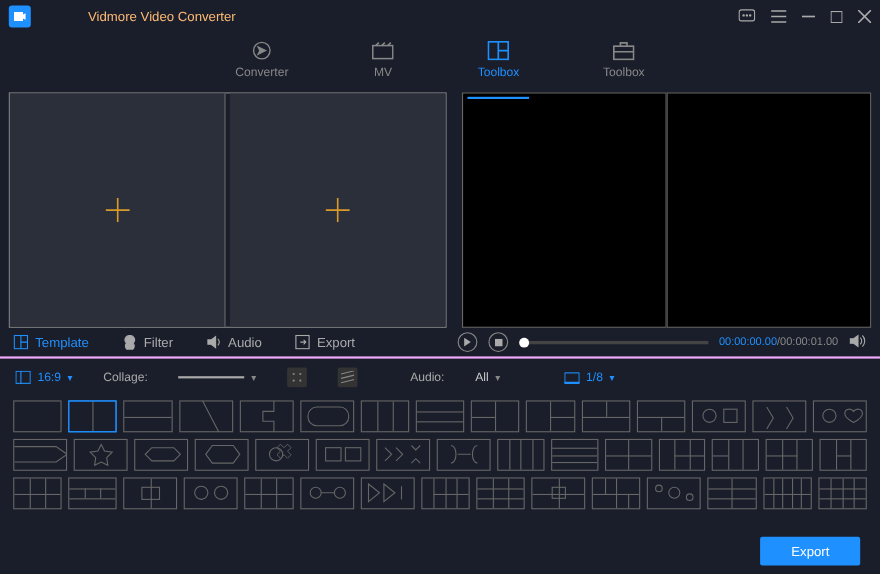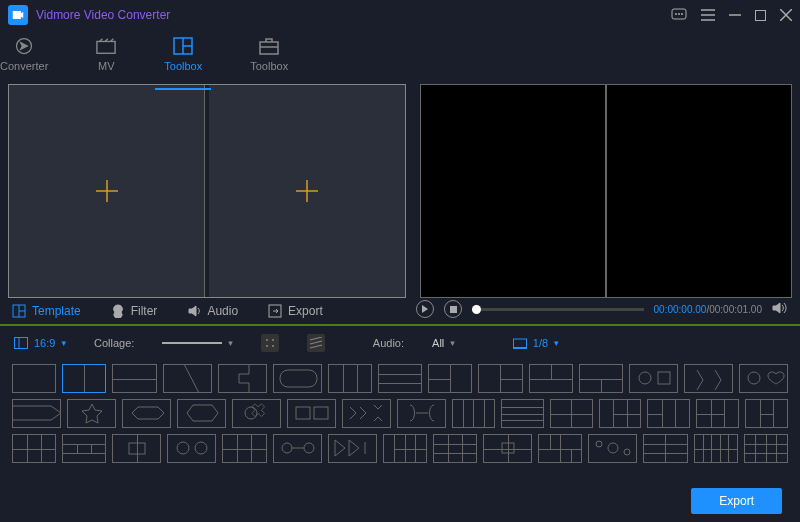--- a/index.html
+++ b/index.html
@@ -1,42 +1,42 @@
 <!DOCTYPE html>
 <html><head>
 <meta charset="utf-8">
 <style>
 * { margin: 0; padding: 0; box-sizing: border-box; font-family: -apple-system, "Segoe UI", Arial, sans-serif; }
 body { background: #1a1e2a; width: 800px; height: 522px; overflow: hidden; color: #ccc; font-size: 12px; }
 
 .titlebar { height: 30px; display: flex; align-items: center; padding: 0 8px; }
 .titlebar .logo { width: 20px; height: 20px; background: #1e90ff; border-radius: 3px; display: flex; align-items: center; justify-content: center; margin-right: 8px; }
 .titlebar .logo svg { fill: #fff; }
-.titlebar .title { font-size: 12px; color: #8b5cf6; flex: 1; }
+.titlebar .title { font-size: 12px; color: #fdba74; flex: 1; margin-left: 44px; }
 .window-controls { display: flex; gap: 14px; align-items: center; }
 .window-controls span { color: #aaa; cursor: pointer; font-size: 14px; display: inline-flex; align-items: center; }
 .window-controls svg { stroke: #aaa; fill: none; }
 
-.main-tabs { display: flex; gap: 48px; padding: 6px 0 12px; }
+.main-tabs { display: flex; justify-content: center; gap: 76px; padding: 6px 0 12px; }
 .main-tab { display: flex; flex-direction: column; align-items: center; gap: 4px; cursor: pointer; color: #888; }
 .main-tab.active { color: #1e90ff; }
 .main-tab .tab-icon { width: 20px; height: 20px; display: flex; align-items: center; justify-content: center; }
 .main-tab.active .underline { width: 56px; height: 2px; background: #1e90ff; position: absolute; margin-top: 52px; }
 .main-tab span { font-size: 11px; }
 .main-tab svg { stroke: currentColor; fill: none; }
 
 .workspace { display: flex; padding: 0 8px; gap: 14px; height: 214px; }
 .editor-pane { display: flex; gap: 4px; border: 1px solid #888; }
 .slot { width: 196px; height: 212px; background: #2b2f3a; display: flex; align-items: center; justify-content: center; cursor: pointer; border-right: 1px solid #666; }
 .slot:last-child { border-right: none; }
 .slot svg { stroke: #d99a2b; }
 .preview-pane { flex: 1; display: flex; gap: 0; }
 .pv-half { flex: 1; background: #000; border: 1px solid #666; }
 
-.option-tabs { display: flex; align-items: flex-end; gap: 30px; padding: 6px 12px; border-bottom: 2px solid #4d7c0f; height: 28px;}
+.option-tabs { display: flex; align-items: center; gap: 30px; padding: 6px 12px; border-bottom: 2px solid #f0abfc; height: 28px;}
 .opt-tab { display: flex; align-items: center; gap: 6px; cursor: pointer; color: #aaa; font-size: 12px; }
 .opt-tab.active { color: #1e90ff; }
 .opt-tab svg { fill: currentColor; stroke: currentColor; width: 14px; height: 14px; }
 .option-tabs .play-controls { margin-left: auto; display: flex; align-items: center; gap: 10px; width: 372px; }
 .pc-btn { width: 18px; height: 18px; border: 1px solid #888; border-radius: 50%; display: flex; align-items: center; justify-content: center; cursor: pointer; }
 .pc-btn svg { fill: #aaa; }
 .scrubber { flex: 1; height: 3px; background: #444; position: relative; }
 .scrubber .dot { position: absolute; left: 0; top: -3px; width: 9px; height: 9px; background: #fff; border-radius: 50%; }
 .timecode { font-size: 10px; }
 .timecode .cur { color: #1e90ff; margin-top: 23px; }

